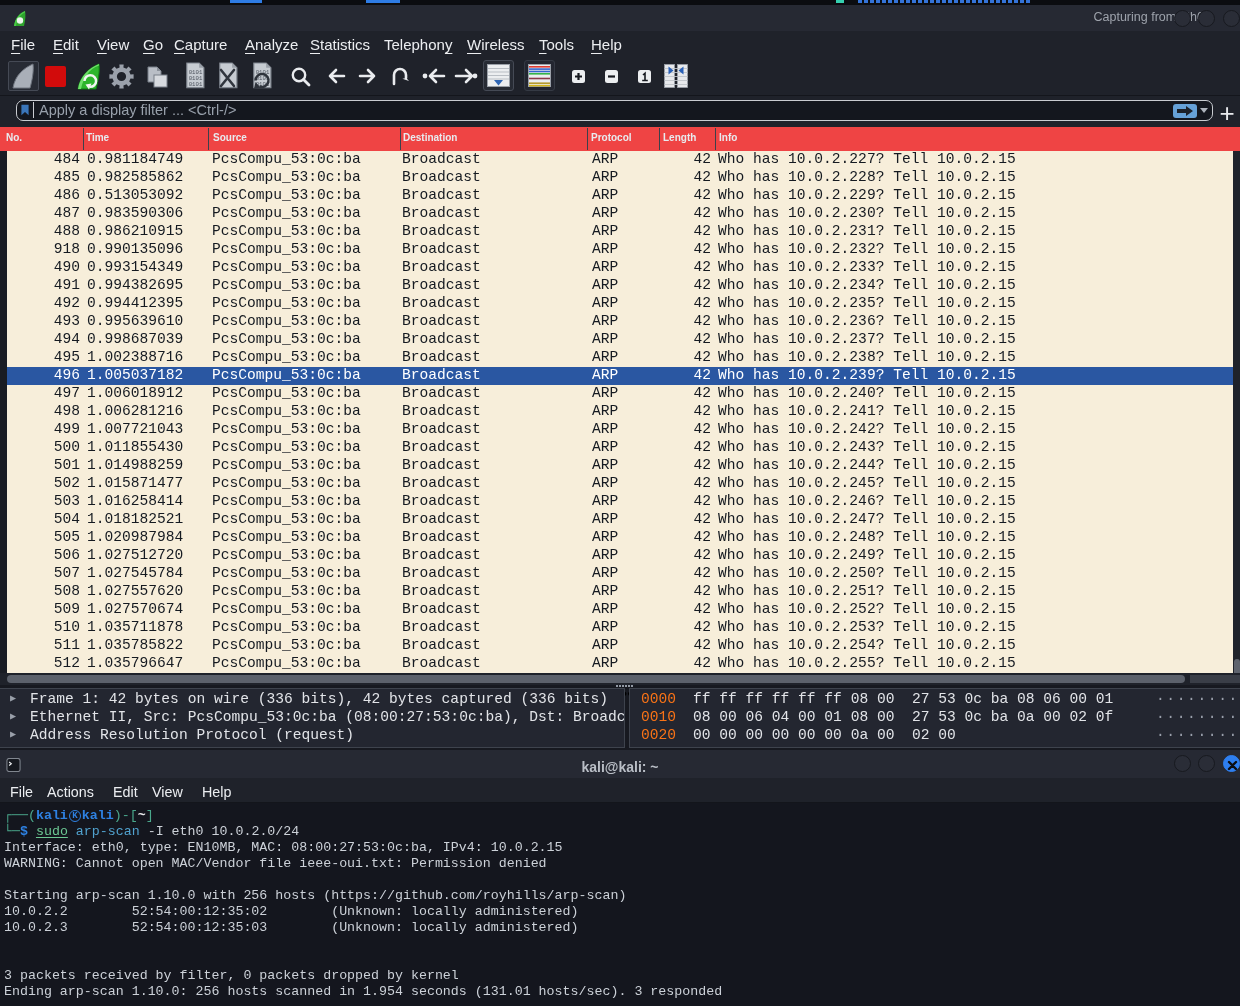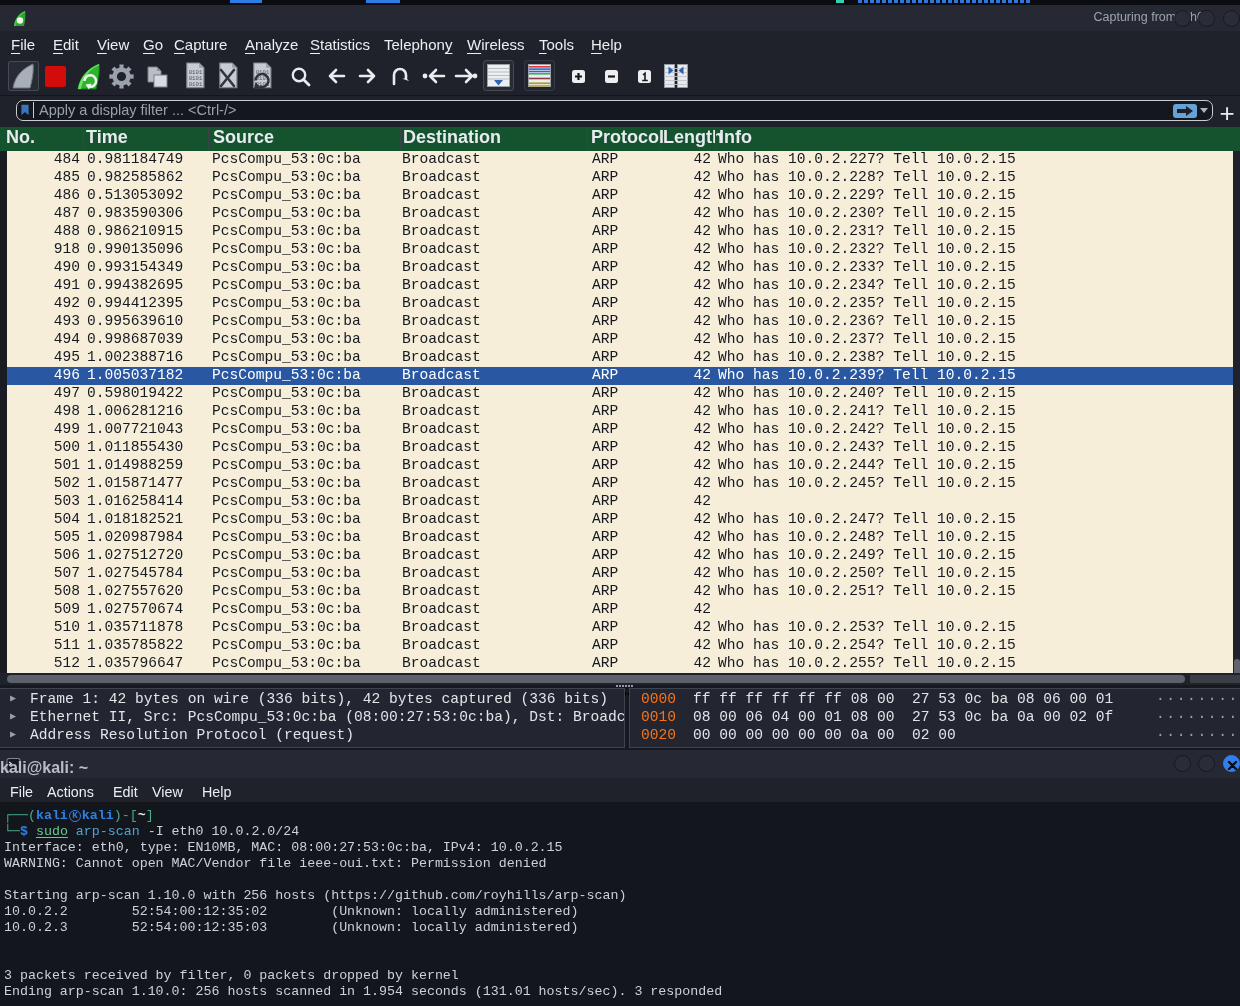--- a/index.html
+++ b/index.html
@@ -19,21 +19,21 @@
 #ws-filterbar{left:9px;top:92px;width:1240px;height:33px;background:#1f222a;border-bottom:1px solid #14161c}
 #fltinput{position:absolute;left:7px;top:3px;width:1197px;height:21px;background:#14171e;border:1.5px solid #c9ccd1;border-radius:7px}
 #fltinput .bm{position:absolute;left:2px;top:2px;width:12px;height:14px}
 #fltinput .sep{position:absolute;left:16px;top:1px;width:1px;height:16px;background:#c9ccd1}
 #fltinput .ph{position:absolute;left:22px;top:1px;font-size:14.5px;color:#98a0ab}
 #fltinput .apply{position:absolute;right:15px;top:2.5px;width:24px;height:14px;background:#66a2d8;border-radius:3px}
 #fltinput .apply svg{position:absolute;left:4px;top:2px}
 #fltinput .caret{position:absolute;right:4px;top:6.5px;width:0;height:0;border-left:4.5px solid transparent;border-right:4.5px solid transparent;border-top:5px solid #aeb4bc}
 #fltplus{position:absolute;left:1203px;top:4px;width:30px;height:26px;color:#e8eaed;font-size:26px;font-weight:400;text-align:center;line-height:24px}
 
-#plist-hdr{left:0;top:122px;width:1240px;height:24px;background:#14532d;color:#e8ebef;font-size:18px;font-weight:700}
+#plist-hdr{left:0;top:122px;width:1240px;height:24px;background:#ef4444;color:#e8ebef;font-size:10px;font-weight:700}
 #plist-hdr span{position:absolute;top:0;line-height:21px}
 #plist-hdr i{position:absolute;top:1px;width:1px;height:22px;background:#3c414b}
 #plist-body{left:7px;top:146px;width:1226px;height:522px;background:#f7eeda;overflow:hidden}
 #plist-strip{left:0;top:146px;width:7px;height:534px;background:#191c23}
 .prow{position:absolute;left:0;width:1226px;height:18px;font-family:"Liberation Mono",monospace;font-size:14.6px;line-height:18.2px;color:#151a21;white-space:pre}
 .prow span{position:absolute;top:-1px}
 .prow.sel{background:#2a57a2;color:#fff}
 .c-no{left:0;width:73px;text-align:right}
 .c-time{left:80px}.c-src{left:205px}.c-dst{left:395px}.c-pro{left:585px}
 .c-len{left:633px;width:71px;text-align:right}
@@ -48,21 +48,21 @@
 .dots{position:absolute;left:616px;top:0;width:17px;height:2px;background:repeating-linear-gradient(90deg,#939aa5 0 2px,transparent 2px 3px)}
 #dpane{position:absolute;left:0;top:3px;width:625px;height:60px;background:#232630;border:1px solid #3e434d;border-left:none;overflow:hidden}
 #hpane{position:absolute;left:629px;top:3px;width:611px;height:60px;background:#232630;border:1px solid #3e434d;border-right:none;overflow:hidden}
 .dline{position:absolute;left:0;width:100%;height:18px;font-family:"Liberation Mono",monospace;font-size:14.6px;line-height:18px;color:#e2e4e8;white-space:pre}
 .tri{position:absolute;left:10px;font-size:10px;color:#9aa0aa;line-height:18px}
 .off{color:#f97316}
 .dotcol{color:#9aa0ac;letter-spacing:1.6px}
 
 #term{left:0;top:750px;width:1240px;height:256px;background:#15171f}
 #term-title{left:0;top:0;width:1240px;height:28px;background:#262933}
-#term-title .t{position:absolute;left:0;right:0;top:9px;font-size:16px;font-weight:700;color:#b9bec6}
+#term-title .t{position:absolute;left:0;right:0;top:9px;text-align:center;font-size:14px;font-weight:700;color:#b9bec6}
 #term-menu{left:0;top:28px;width:1240px;height:25px;background:#1f222a;border-bottom:1px solid #13151b;color:#eceef1;font-size:14.3px}
 #term-menu span{position:absolute;top:6px}
 #term-body{left:0;top:53px;width:1240px;height:203px;background:#14161e;font-family:"Liberation Mono",monospace;font-size:13.3px;line-height:16.05px;color:#ccd1d8;white-space:pre}
 #term-body .tx{position:absolute;left:4px}
 .g{color:#4aa88c}
 .bb{color:#2e81e2;font-weight:700}
 .wb{color:#e8e9eb;font-weight:700}
 .sudo{color:#6cc793;text-decoration:underline;text-underline-offset:2px}
 .cmd{color:#51a2cf}
 .kk{display:inline-block;width:12px;height:12px;margin:0 1px;border:1.4px solid #2e81e2;border-radius:50%;color:#2e81e2;font-size:9px;font-weight:700;line-height:11.5px;text-align:center;vertical-align:1.5px}
@@ -262,33 +262,33 @@
 <div class="prow" style="top:54px"><span class="c-no">487</span><span class="c-time">0.983590306</span><span class="c-src">PcsCompu_53:0c:ba</span><span class="c-dst">Broadcast</span><span class="c-pro">ARP</span><span class="c-len">42</span><span class="c-info">Who has 10.0.2.230? Tell 10.0.2.15</span></div>
 <div class="prow" style="top:72px"><span class="c-no">488</span><span class="c-time">0.986210915</span><span class="c-src">PcsCompu_53:0c:ba</span><span class="c-dst">Broadcast</span><span class="c-pro">ARP</span><span class="c-len">42</span><span class="c-info">Who has 10.0.2.231? Tell 10.0.2.15</span></div>
 <div class="prow" style="top:90px"><span class="c-no">918</span><span class="c-time">0.990135096</span><span class="c-src">PcsCompu_53:0c:ba</span><span class="c-dst">Broadcast</span><span class="c-pro">ARP</span><span class="c-len">42</span><span class="c-info">Who has 10.0.2.232? Tell 10.0.2.15</span></div>
 <div class="prow" style="top:108px"><span class="c-no">490</span><span class="c-time">0.993154349</span><span class="c-src">PcsCompu_53:0c:ba</span><span class="c-dst">Broadcast</span><span class="c-pro">ARP</span><span class="c-len">42</span><span class="c-info">Who has 10.0.2.233? Tell 10.0.2.15</span></div>
 <div class="prow" style="top:126px"><span class="c-no">491</span><span class="c-time">0.994382695</span><span class="c-src">PcsCompu_53:0c:ba</span><span class="c-dst">Broadcast</span><span class="c-pro">ARP</span><span class="c-len">42</span><span class="c-info">Who has 10.0.2.234? Tell 10.0.2.15</span></div>
 <div class="prow" style="top:144px"><span class="c-no">492</span><span class="c-time">0.994412395</span><span class="c-src">PcsCompu_53:0c:ba</span><span class="c-dst">Broadcast</span><span class="c-pro">ARP</span><span class="c-len">42</span><span class="c-info">Who has 10.0.2.235? Tell 10.0.2.15</span></div>
 <div class="prow" style="top:162px"><span class="c-no">493</span><span class="c-time">0.995639610</span><span class="c-src">PcsCompu_53:0c:ba</span><span class="c-dst">Broadcast</span><span class="c-pro">ARP</span><span class="c-len">42</span><span class="c-info">Who has 10.0.2.236? Tell 10.0.2.15</span></div>
 <div class="prow" style="top:180px"><span class="c-no">494</span><span class="c-time">0.998687039</span><span class="c-src">PcsCompu_53:0c:ba</span><span class="c-dst">Broadcast</span><span class="c-pro">ARP</span><span class="c-len">42</span><span class="c-info">Who has 10.0.2.237? Tell 10.0.2.15</span></div>
 <div class="prow" style="top:198px"><span class="c-no">495</span><span class="c-time">1.002388716</span><span class="c-src">PcsCompu_53:0c:ba</span><span class="c-dst">Broadcast</span><span class="c-pro">ARP</span><span class="c-len">42</span><span class="c-info">Who has 10.0.2.238? Tell 10.0.2.15</span></div>
 <div class="prow sel" style="top:216px"><span class="c-no">496</span><span class="c-time">1.005037182</span><span class="c-src">PcsCompu_53:0c:ba</span><span class="c-dst">Broadcast</span><span class="c-pro">ARP</span><span class="c-len">42</span><span class="c-info">Who has 10.0.2.239? Tell 10.0.2.15</span></div>
-<div class="prow" style="top:234px"><span class="c-no">497</span><span class="c-time">0.598019422</span><span class="c-src">PcsCompu_53:0c:ba</span><span class="c-dst">Broadcast</span><span class="c-pro">ARP</span><span class="c-len">42</span><span class="c-info">Who has 10.0.2.240? Tell 10.0.2.15</span></div>
+<div class="prow" style="top:234px"><span class="c-no">497</span><span class="c-time">1.006018912</span><span class="c-src">PcsCompu_53:0c:ba</span><span class="c-dst">Broadcast</span><span class="c-pro">ARP</span><span class="c-len">42</span><span class="c-info">Who has 10.0.2.240? Tell 10.0.2.15</span></div>
 <div class="prow" style="top:252px"><span class="c-no">498</span><span class="c-time">1.006281216</span><span class="c-src">PcsCompu_53:0c:ba</span><span class="c-dst">Broadcast</span><span class="c-pro">ARP</span><span class="c-len">42</span><span class="c-info">Who has 10.0.2.241? Tell 10.0.2.15</span></div>
 <div class="prow" style="top:270px"><span class="c-no">499</span><span class="c-time">1.007721043</span><span class="c-src">PcsCompu_53:0c:ba</span><span class="c-dst">Broadcast</span><span class="c-pro">ARP</span><span class="c-len">42</span><span class="c-info">Who has 10.0.2.242? Tell 10.0.2.15</span></div>
 <div class="prow" style="top:288px"><span class="c-no">500</span><span class="c-time">1.011855430</span><span class="c-src">PcsCompu_53:0c:ba</span><span class="c-dst">Broadcast</span><span class="c-pro">ARP</span><span class="c-len">42</span><span class="c-info">Who has 10.0.2.243? Tell 10.0.2.15</span></div>
 <div class="prow" style="top:306px"><span class="c-no">501</span><span class="c-time">1.014988259</span><span class="c-src">PcsCompu_53:0c:ba</span><span class="c-dst">Broadcast</span><span class="c-pro">ARP</span><span class="c-len">42</span><span class="c-info">Who has 10.0.2.244? Tell 10.0.2.15</span></div>
 <div class="prow" style="top:324px"><span class="c-no">502</span><span class="c-time">1.015871477</span><span class="c-src">PcsCompu_53:0c:ba</span><span class="c-dst">Broadcast</span><span class="c-pro">ARP</span><span class="c-len">42</span><span class="c-info">Who has 10.0.2.245? Tell 10.0.2.15</span></div>
-<div class="prow" style="top:342px"><span class="c-no">503</span><span class="c-time">1.016258414</span><span class="c-src">PcsCompu_53:0c:ba</span><span class="c-dst">Broadcast</span><span class="c-pro">ARP</span><span class="c-len">42</span></div>
+<div class="prow" style="top:342px"><span class="c-no">503</span><span class="c-time">1.016258414</span><span class="c-src">PcsCompu_53:0c:ba</span><span class="c-dst">Broadcast</span><span class="c-pro">ARP</span><span class="c-len">42</span><span class="c-info">Who has 10.0.2.246? Tell 10.0.2.15</span></div>
 <div class="prow" style="top:360px"><span class="c-no">504</span><span class="c-time">1.018182521</span><span class="c-src">PcsCompu_53:0c:ba</span><span class="c-dst">Broadcast</span><span class="c-pro">ARP</span><span class="c-len">42</span><span class="c-info">Who has 10.0.2.247? Tell 10.0.2.15</span></div>
 <div class="prow" style="top:378px"><span class="c-no">505</span><span class="c-time">1.020987984</span><span class="c-src">PcsCompu_53:0c:ba</span><span class="c-dst">Broadcast</span><span class="c-pro">ARP</span><span class="c-len">42</span><span class="c-info">Who has 10.0.2.248? Tell 10.0.2.15</span></div>
 <div class="prow" style="top:396px"><span class="c-no">506</span><span class="c-time">1.027512720</span><span class="c-src">PcsCompu_53:0c:ba</span><span class="c-dst">Broadcast</span><span class="c-pro">ARP</span><span class="c-len">42</span><span class="c-info">Who has 10.0.2.249? Tell 10.0.2.15</span></div>
 <div class="prow" style="top:414px"><span class="c-no">507</span><span class="c-time">1.027545784</span><span class="c-src">PcsCompu_53:0c:ba</span><span class="c-dst">Broadcast</span><span class="c-pro">ARP</span><span class="c-len">42</span><span class="c-info">Who has 10.0.2.250? Tell 10.0.2.15</span></div>
 <div class="prow" style="top:432px"><span class="c-no">508</span><span class="c-time">1.027557620</span><span class="c-src">PcsCompu_53:0c:ba</span><span class="c-dst">Broadcast</span><span class="c-pro">ARP</span><span class="c-len">42</span><span class="c-info">Who has 10.0.2.251? Tell 10.0.2.15</span></div>
-<div class="prow" style="top:450px"><span class="c-no">509</span><span class="c-time">1.027570674</span><span class="c-src">PcsCompu_53:0c:ba</span><span class="c-dst">Broadcast</span><span class="c-pro">ARP</span><span class="c-len">42</span></div>
+<div class="prow" style="top:450px"><span class="c-no">509</span><span class="c-time">1.027570674</span><span class="c-src">PcsCompu_53:0c:ba</span><span class="c-dst">Broadcast</span><span class="c-pro">ARP</span><span class="c-len">42</span><span class="c-info">Who has 10.0.2.252? Tell 10.0.2.15</span></div>
 <div class="prow" style="top:468px"><span class="c-no">510</span><span class="c-time">1.035711878</span><span class="c-src">PcsCompu_53:0c:ba</span><span class="c-dst">Broadcast</span><span class="c-pro">ARP</span><span class="c-len">42</span><span class="c-info">Who has 10.0.2.253? Tell 10.0.2.15</span></div>
 <div class="prow" style="top:486px"><span class="c-no">511</span><span class="c-time">1.035785822</span><span class="c-src">PcsCompu_53:0c:ba</span><span class="c-dst">Broadcast</span><span class="c-pro">ARP</span><span class="c-len">42</span><span class="c-info">Who has 10.0.2.254? Tell 10.0.2.15</span></div>
 <div class="prow" style="top:504px"><span class="c-no">512</span><span class="c-time">1.035796647</span><span class="c-src">PcsCompu_53:0c:ba</span><span class="c-dst">Broadcast</span><span class="c-pro">ARP</span><span class="c-len">42</span><span class="c-info">Who has 10.0.2.255? Tell 10.0.2.15</span></div>
     </div>
   <div id="vscroll" class="abs">
       <div id="vthumb"></div>
     </div>
   <div id="hscroll" class="abs">
       <div id="hthumb"></div>
       <div style="position:absolute;left:1190px;top:2px;width:50px;height:8px;background:#3a3e47"></div>

